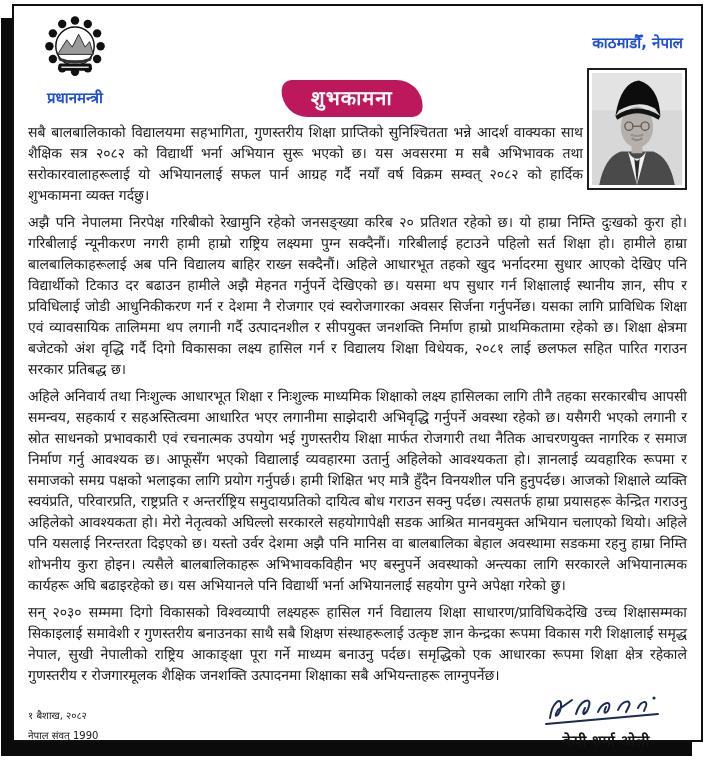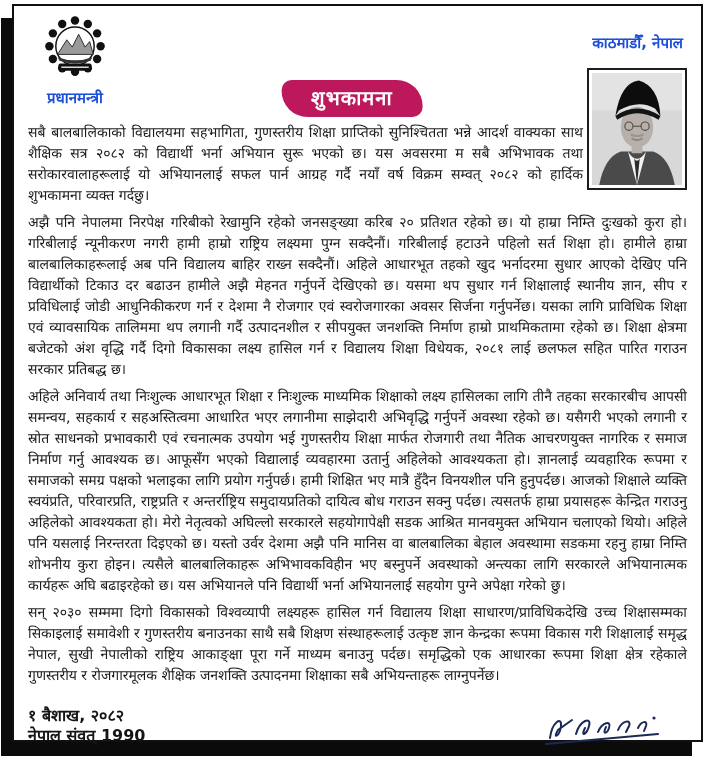--- a/index.html
+++ b/index.html
@@ -28,21 +28,21 @@
     border:2px solid #1d1d1d;background:#ffffff;padding:3px;box-sizing:border-box;z-index:5;
   }
   .photo-frame svg{display:block;width:100%;height:100%;}
   .content{position:relative;margin-top:6px;}
   .content p{
     margin:0 0 6px 0;font-size:14px;line-height:21px;color:#1a1a1a;
     text-align:justify;
   }
   .content p.first{margin-right:104px;min-height:74px;}
   .footer{position:relative;height:58px;margin-top:2px;}
-  .date-block{position:absolute;left:0;bottom:4px;font-size:16px;font-weight:bold;color:#151515;line-height:20px;}
+  .date-block{position:absolute;left:0;bottom:4px;font-size:10px;font-weight:normal;color:#151515;line-height:20px;}
   .sign-block{position:absolute;right:6px;bottom:0px;text-align:center;width:150px;}
   .sign-block svg{display:block;margin:0 auto -2px auto;}
   .signatory{font-size:15px;font-weight:bold;color:#131313;}
 </style>
 </head>
 <body>
 
 <div class="page">
 
   <div class="header">
@@ -114,16 +114,17 @@
         <g fill="none" stroke="#1b2a55" stroke-width="2" stroke-linecap="round">
           <path d="M8,28 C10,12 20,6 19,16 C18,26 10,30 16,20 L30,10"></path>
           <path d="M34,24 C38,10 50,6 47,16 C45,24 38,28 43,18"></path>
           <path d="M56,22 C60,12 70,10 67,18 C65,24 60,25 64,17"></path>
           <path d="M76,20 C80,10 90,9 87,16 L84,22"></path>
           <path d="M96,18 C99,11 106,10 104,16 L102,21"></path>
           <path d="M4,34 L116,24"></path>
           <circle cx="112" cy="8" r="1.6" fill="#1b2a55" stroke="none"></circle>
         </g>
       </svg>
+      <div class="signatory">केपी शर्मा ओली</div>
     </div>
   </div>
 
 </div>
 
 </body></html>

